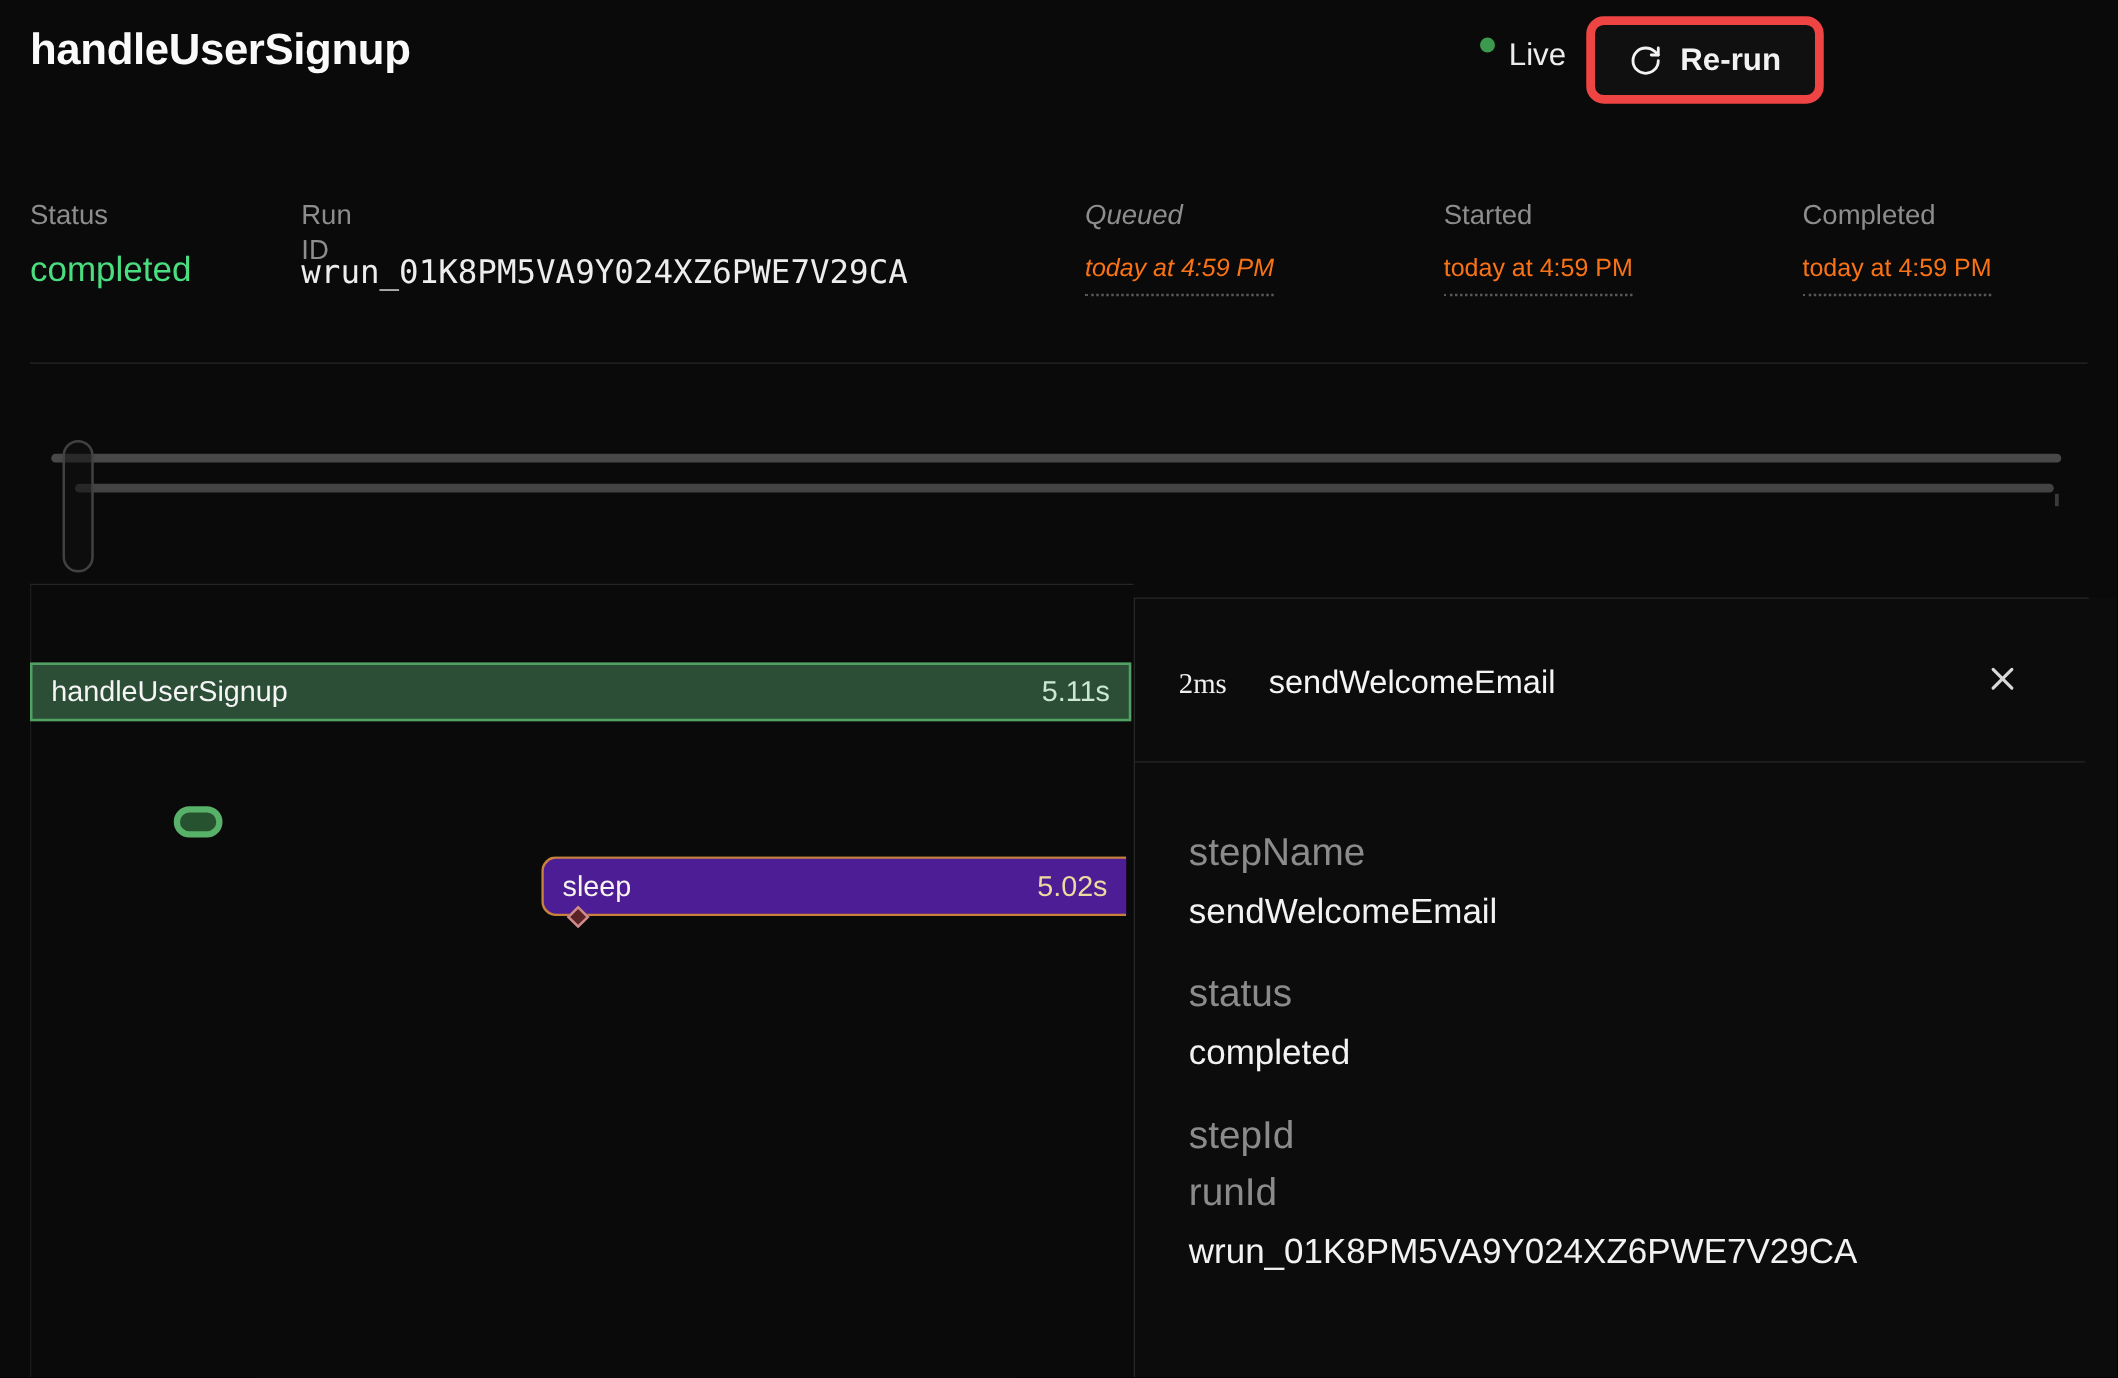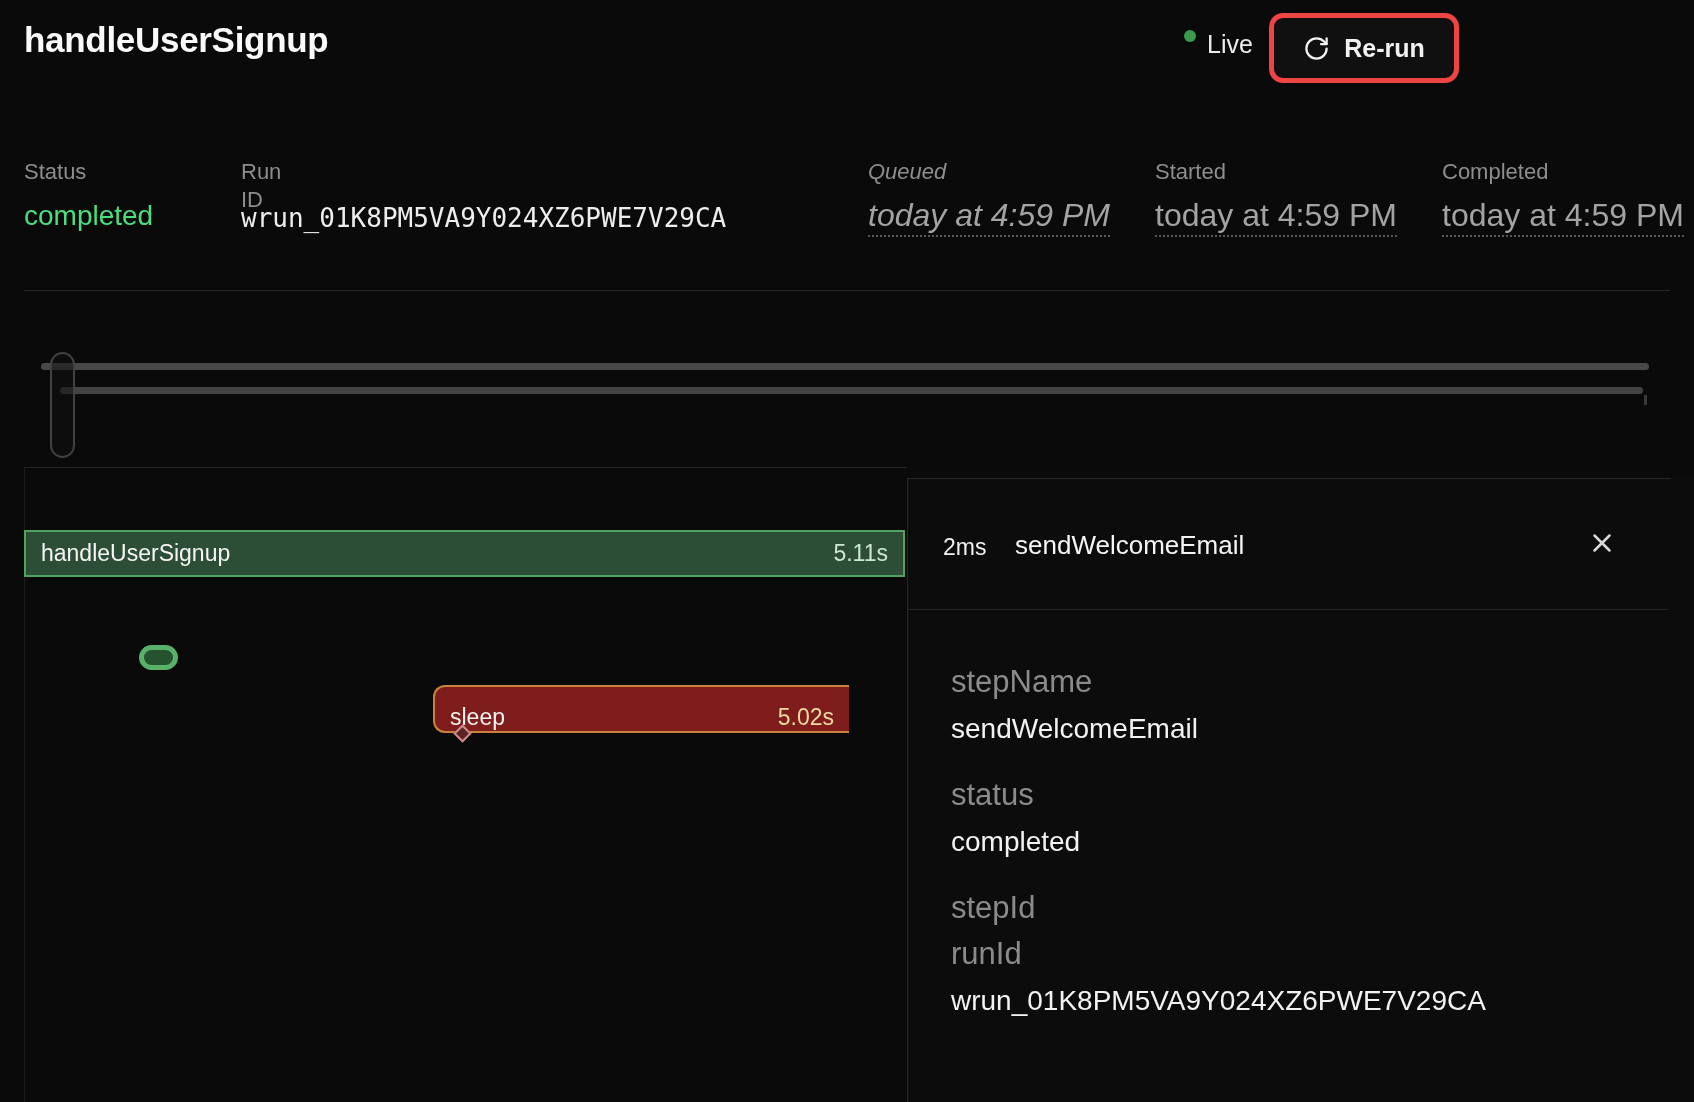--- a/index.html
+++ b/index.html
@@ -16,39 +16,39 @@
     font-size:35px; font-weight:700; letter-spacing:-0.3px; color:#fafafa;
   }
   .live-wrap {
     position:absolute; left:1184px; top:30px; height:34px;
     display:flex; align-items:flex-start; gap:11px;
   }
   .live-dot { width:12px; height:12px; border-radius:50%; background:#3c9a4e; }
   .live-label { font-size:25px; color:#ececec; }
   .btn {
     position:absolute; display:flex; align-items:center; justify-content:center;
-    gap:14px; border:5px solid #ef4444; border-radius:14px; background:#101010;
+    gap:14px; border:7px solid #ef4444; border-radius:14px; background:#101010;
     cursor:pointer;
   }
   .btn-rerun { left:1269px; top:13px; width:190px; height:70px; }
   .btn-rerun .btn-label { font-size:25px; font-weight:600; color:#f2f2f2; }
   .btn-cancel { left:1478px; top:14px; width:187px; height:67px; border-color:#2b2b2b; }
   .btn-cancel .btn-label { font-size:25px; font-weight:500; color:#9a9a9a; }
   .icon { display:block; }
   
   .meta-field { position:absolute; }
   .meta-label { position:absolute; top:158px; font-size:22px; line-height:28px; color:#8d8d8d; }
   .meta-value { position:absolute; white-space:nowrap; }
   .v-status { top:200px; font-size:28px; line-height:32px; color:#4ade80; }
   .v-mono {
     top:203px; font-size:26px; line-height:30px; color:#ededed;
     font-family:"DejaVu Sans Mono","Liberation Mono",monospace;
   }
   .v-time {
-    top:200px; font-size:32px; line-height:30px; color:#a3a3a3;
+    top:200px; font-size:20px; line-height:30px; color:#f97316;
     border-bottom:2px dotted #575757; padding-bottom:5px;
   }
   .x-status { left:24px; }  .x-runid { left:241px; }
   .x-queued { left:868px;font-style:italic; } .x-started { left:1155px; } .x-completed { left:1442px; }
   .divider-top { position:absolute; left:24px; top:290px; width:1646px; height:1px; background:#272727; }
   
   .mini-line1 { position:absolute; left:41px; top:363px; width:1608px; height:7px; border-radius:4px; background:#484848; }
   .mini-line2 { position:absolute; left:60px; top:387px; width:1583px; height:7px; border-radius:4px; background:#434343; }
   .mini-tick  { position:absolute; left:1644px; top:395px; width:3px; height:10px; background:#3a3a3a; }
   .mini-handle {
@@ -63,44 +63,43 @@
     position:absolute; display:flex; align-items:center; justify-content:space-between;
     padding:0 15px; font-size:23px; cursor:pointer;
   }
   .bar-root {
     left:24px; top:530px; width:881px; height:47px;
     background:#2c4d36; border:2px solid #51a262;
   }
   .bar-root .bar-name { color:#f5f5f5; }
   .bar-root .bar-duration { color:#cde8d2; }
   .bar-sleep {
-    left:433px; top:685px; width:416px; height:48px;
-    background:#7f1d1d; border:2px solid #c9823e; border-right:none;
+    left:433px; top:685px; width:468px; height:48px;
+    background:#4c1d95; border:2px solid #c9823e; border-right:none;
     border-radius:12px 0 0 12px;
-    align-items:flex-end;
   }
   .bar-sleep .bar-name { color:#f7f3ee; }
   .bar-sleep .bar-duration { color:#eeda9f; }
   .step-pill {
     position:absolute; left:139px; top:645px; width:39px; height:25px;
     border-radius:13px; border:5px solid #58b169; background:#27522f; cursor:pointer;
   }
   .event-diamond {
     position:absolute; left:456px; top:727px; width:13px; height:13px;
     transform:rotate(45deg); background:#5a2424; border:2px solid #d08b8c; cursor:pointer;
   }
   
   .panel {
     position:absolute; left:907px; top:478px; width:787px; height:624px;
     background:#0c0c0c; border-left:1px solid #282828;
   }
   .panel-topline { position:absolute; left:0; top:0; width:763px; height:1px; background:#282828; }
   .panel-duration {
     position:absolute; left:35px; top:54px; font-size:23px; line-height:30px; color:#f0f0f0;
-    font-family:Liberation Sans, sans-serif;
+    font-family:Liberation Serif, serif;
   }
   .panel-title { position:absolute; left:107px; top:50px; font-size:26px; line-height:34px; color:#f5f5f5; }
   .panel-close {
     position:absolute; left:675px; top:46px; width:38px; height:38px;
     display:flex; align-items:center; justify-content:center; cursor:pointer;
   }
   .panel-divider { position:absolute; left:0; top:131px; width:760px; height:1px; background:#262626; }
   .panel-fields { position:absolute; left:43px; top:188px; display:flex; flex-direction:column; }
   .field-label { font-size:31px; line-height:32px; color:#8b8b8b; margin-bottom:14px; }
   .field-value { font-size:28px; line-height:34px; color:#f2f2f2; margin-bottom:33px; white-space:nowrap; }

